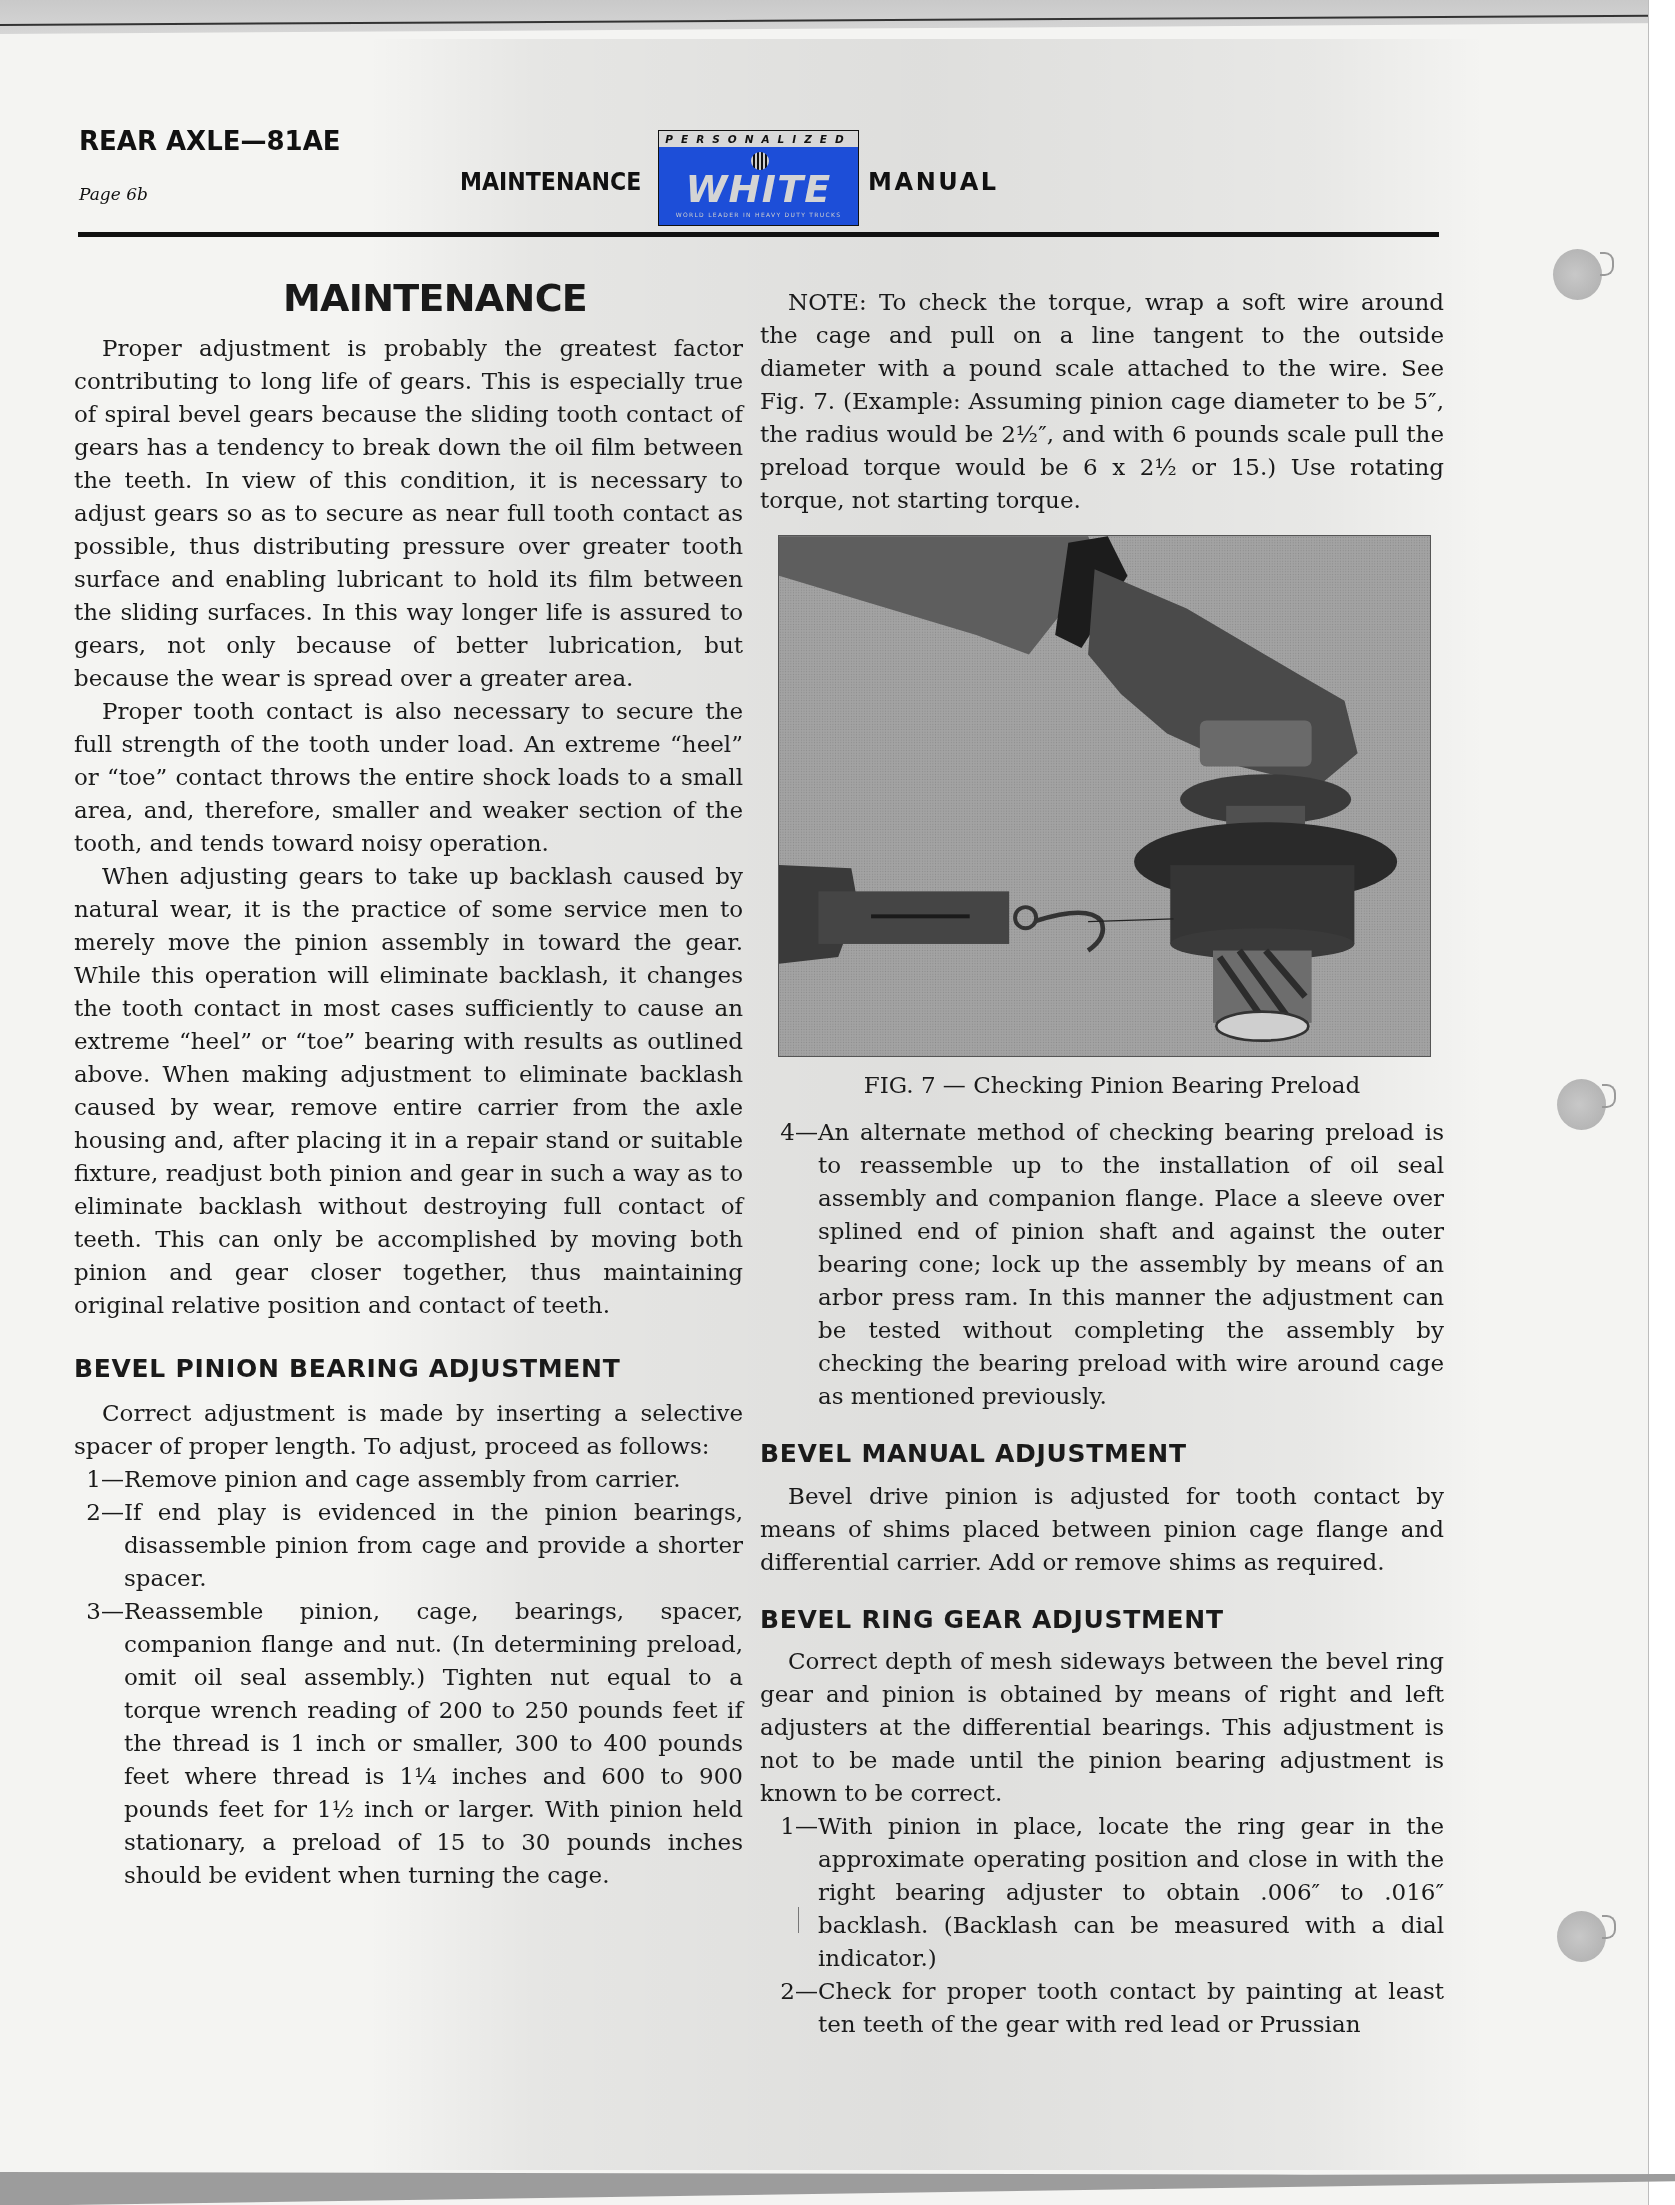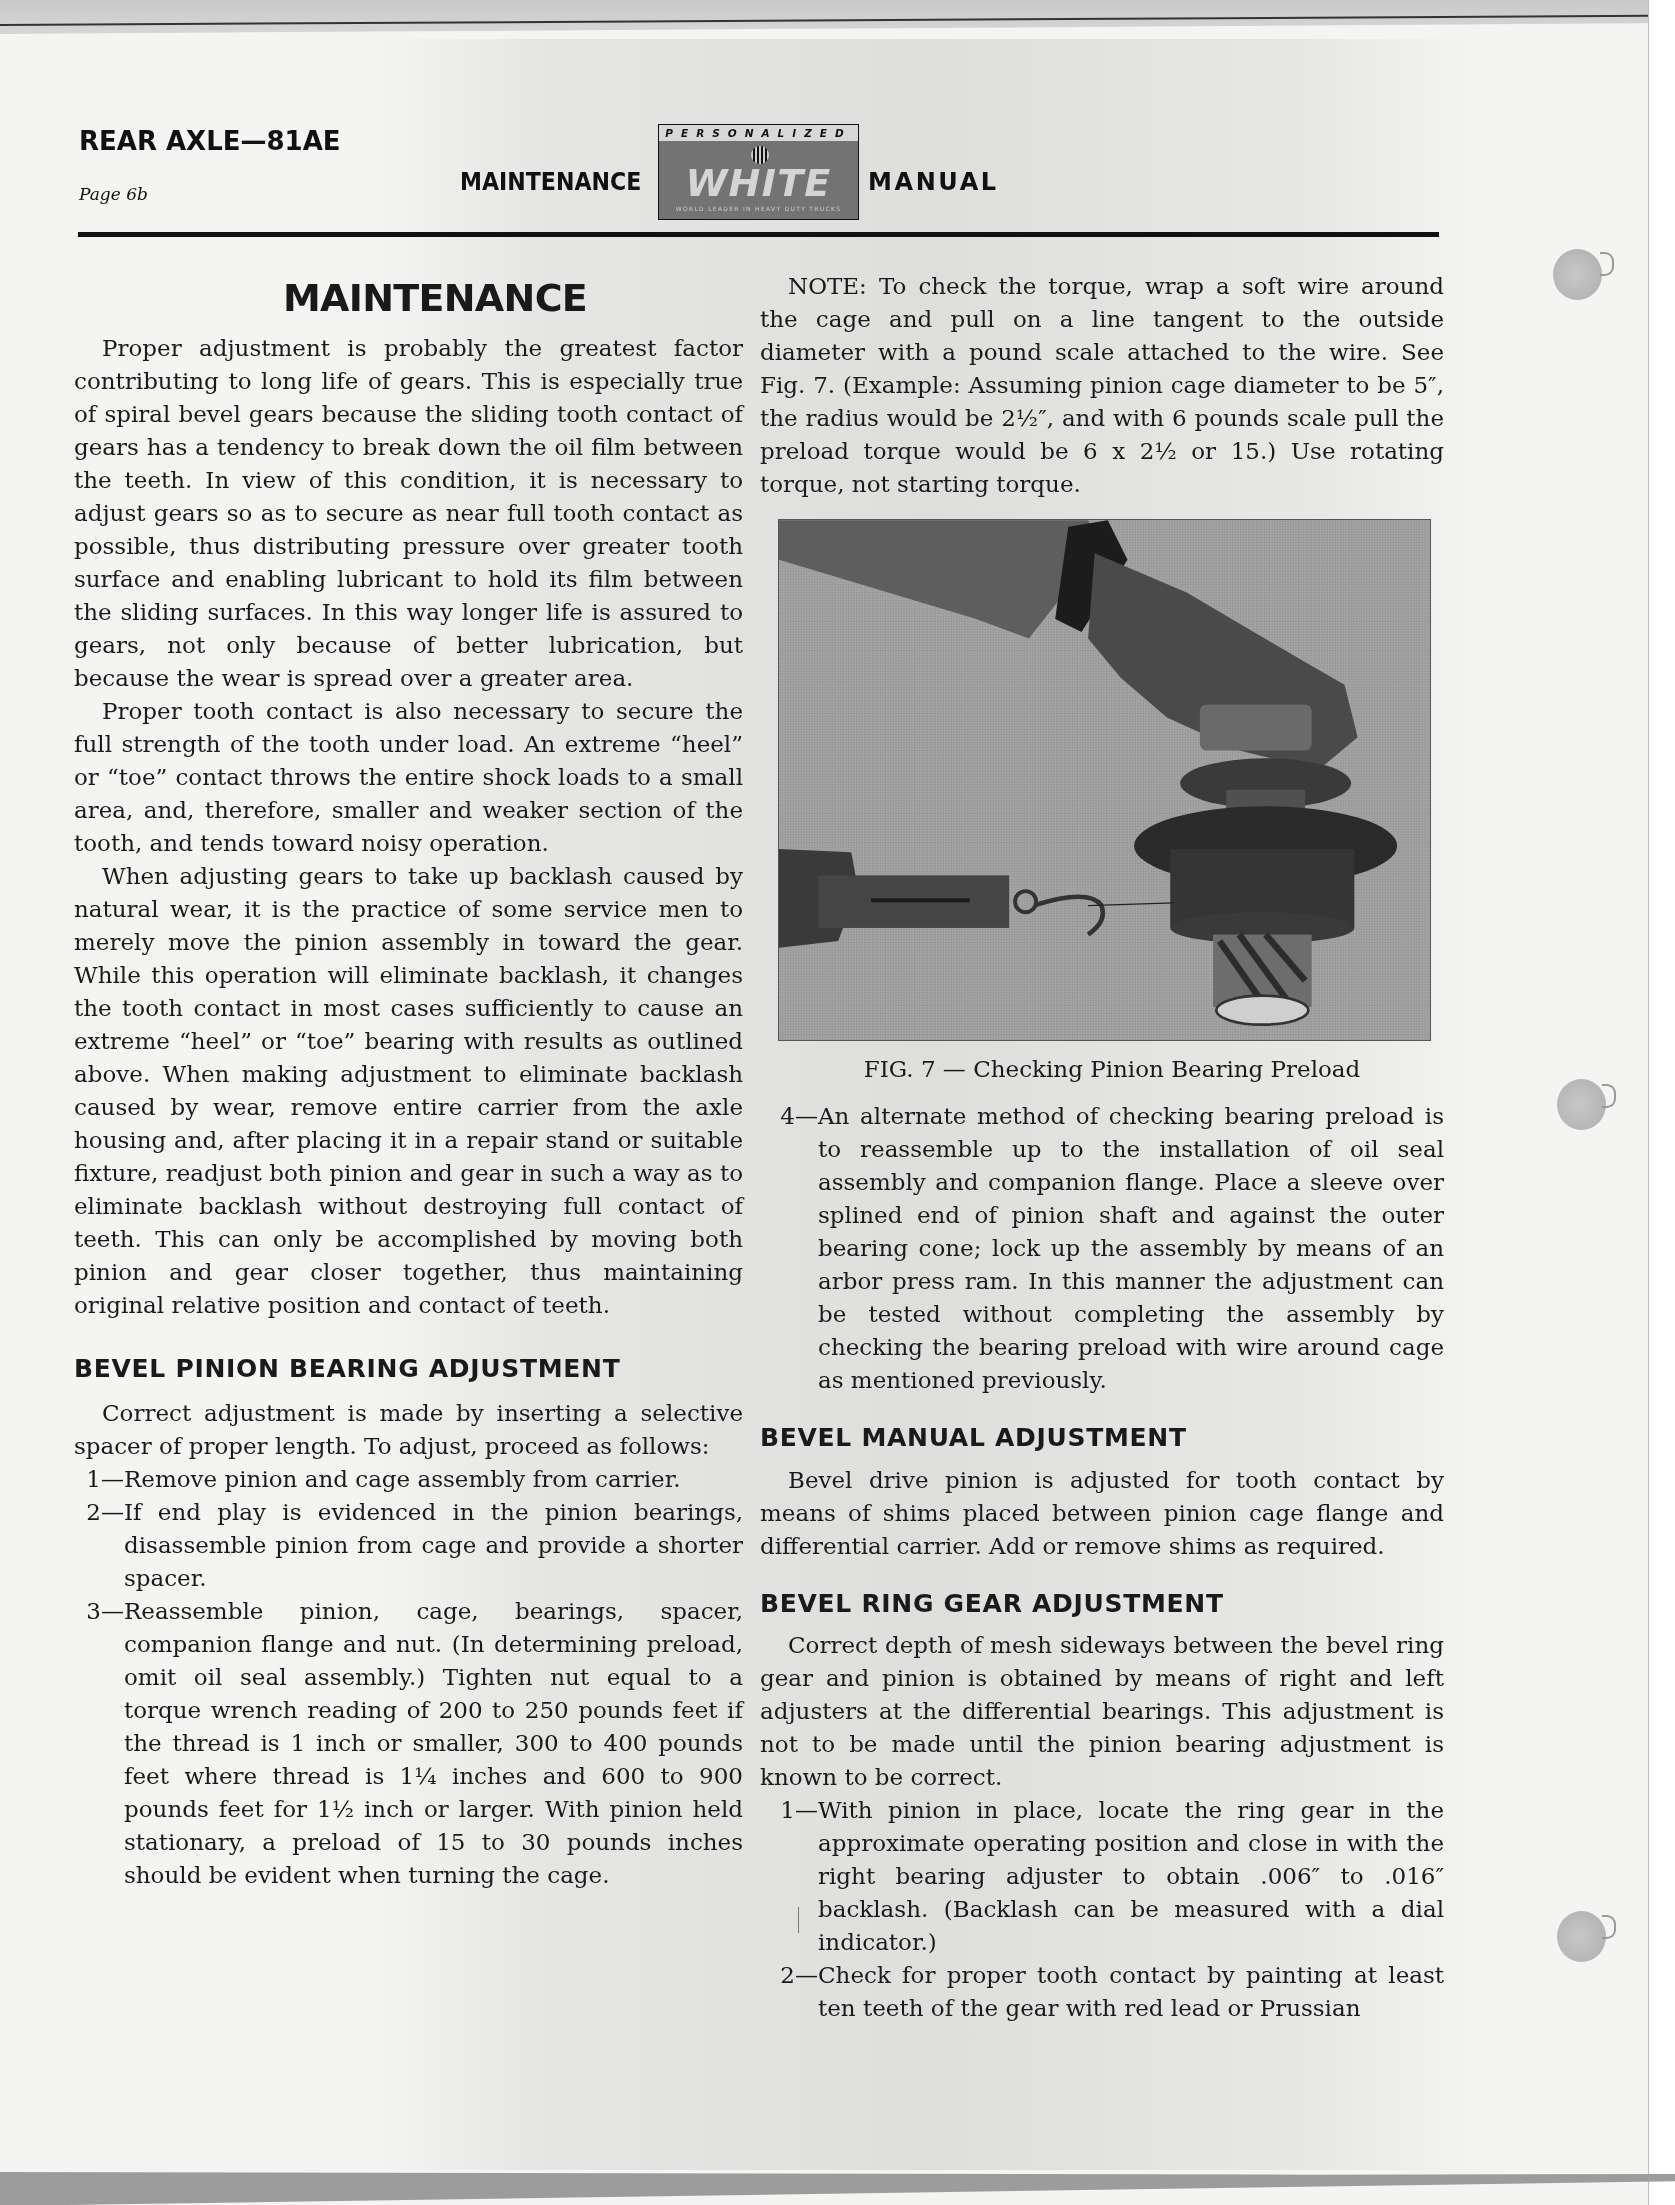--- a/index.html
+++ b/index.html
@@ -49,22 +49,22 @@
     position: absolute; left: 460px; top: 168px;
     font-family: "DejaVu Sans", "Liberation Sans", sans-serif; font-weight: bold;
     font-size: 24px; color: #111; transform: scaleX(0.92); transform-origin: left;
   }
   .hdr-manual {
     position: absolute; left: 868px; top: 168px;
     font-family: "DejaVu Sans", "Liberation Sans", sans-serif; font-weight: bold;
     font-size: 24px; letter-spacing: 2.6px; color: #111;
   }
   .logo {
-    position: absolute; left: 658px; top: 124px; width: 199px; height: 94px;
-    background: #737373; border: 1.3px solid #111;
+    position: absolute; left: 658px; top: 130px; width: 199px; height: 94px;
+    background: #1d4ed8; border: 1.3px solid #111;
   }
   .logo-top {
     position: absolute; left: 0; top: 0; width: 100%; height: 16px; background: #d8d8d8;
     font-family: "DejaVu Sans", sans-serif; font-weight: bold; font-style: italic;
     font-size: 10.5px; letter-spacing: 8px; text-align: center; line-height: 16px; color: #111;
   }
   .logo-globe {
     position: absolute; left: 92px; top: 21px; width: 18.4px; height: 18.4px; border-radius: 50%;
     background: repeating-linear-gradient(90deg, #cfcfcf 0 2px, #111 2px 4px);
   }
@@ -79,21 +79,21 @@
   }
   .hdr-rule {
     position: absolute; left: 78px; top: 232px; width: 1361px; height: 4.6px; background: #111;
   }
 
   
   .col {
     position: absolute; font-size: 23px; line-height: 33px; text-align: justify;
   }
   .col-left { left: 74px; top: 273px; width: 669px; }
-  .col-right { left: 760px; top: 270px; width: 684px; }
+  .col-right { left: 760px; top: 286px; width: 684px; }
   .col p { margin: 0; text-indent: 28px; }
   .main-title {
     font-family: "DejaVu Sans", "Liberation Sans", sans-serif; font-weight: bold;
     font-size: 38px; line-height: 50px; text-align: center; margin: 0 0 9.2px 0; padding-left: 53px;
     letter-spacing: -0.7px;
   }
   .section-heading {
     font-family: "DejaVu Sans", "Liberation Sans", sans-serif; font-weight: bold;
     font-size: 25px; line-height: 33px; margin: 30px 0 12px 0; text-align: left; letter-spacing: 0.7px;
   }

